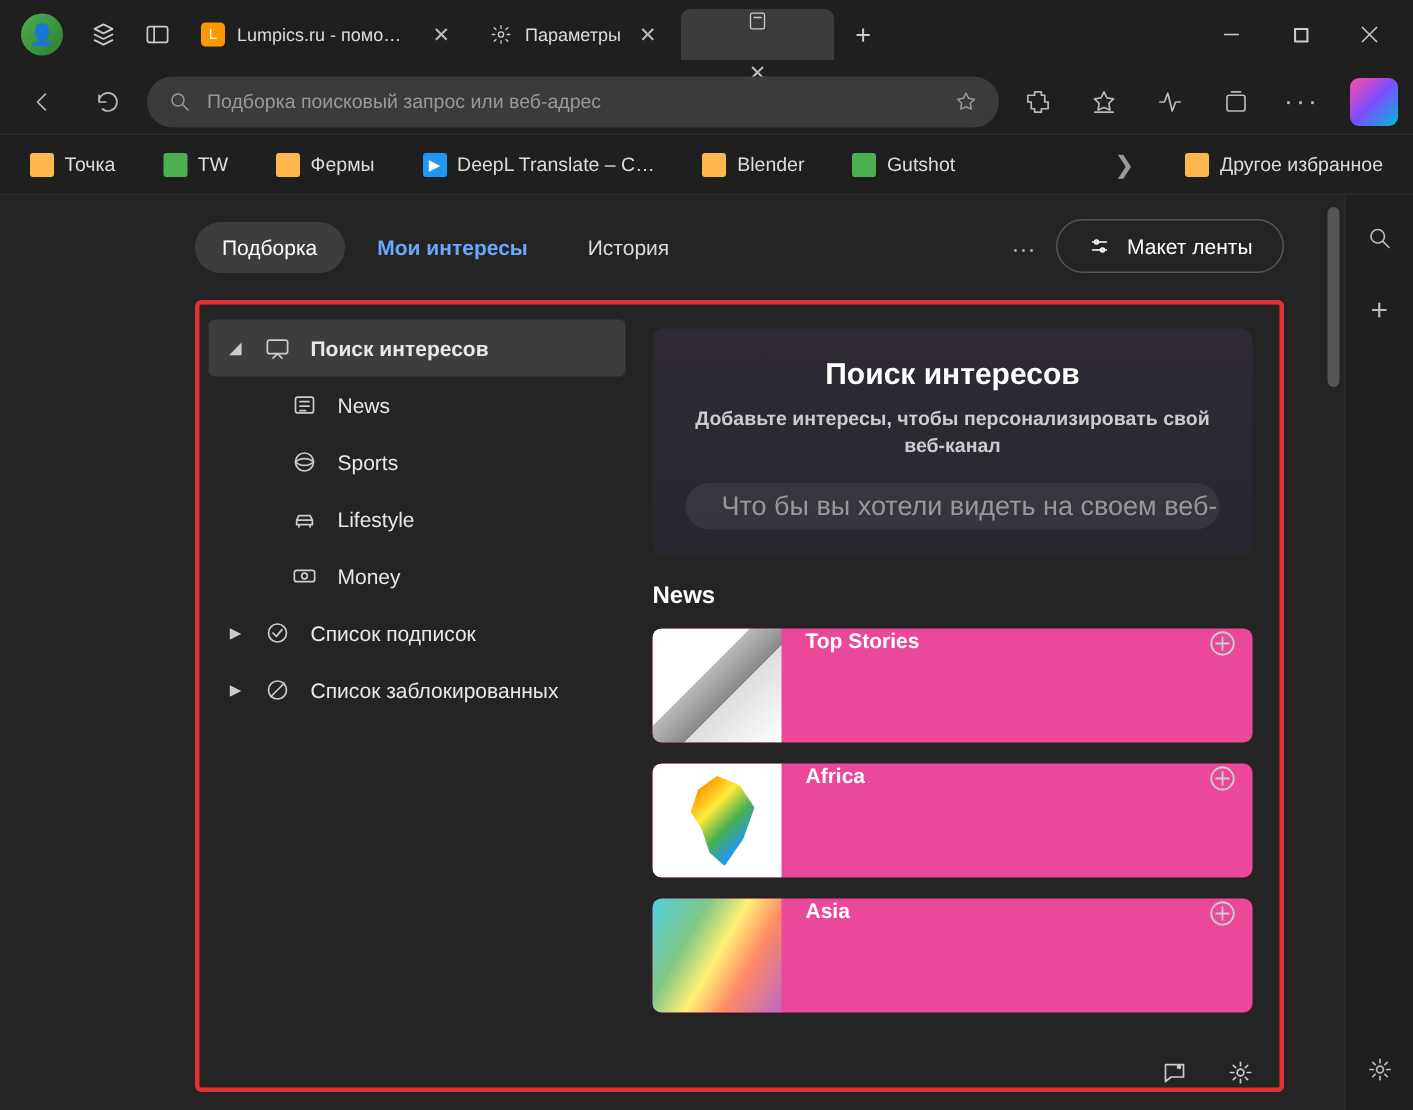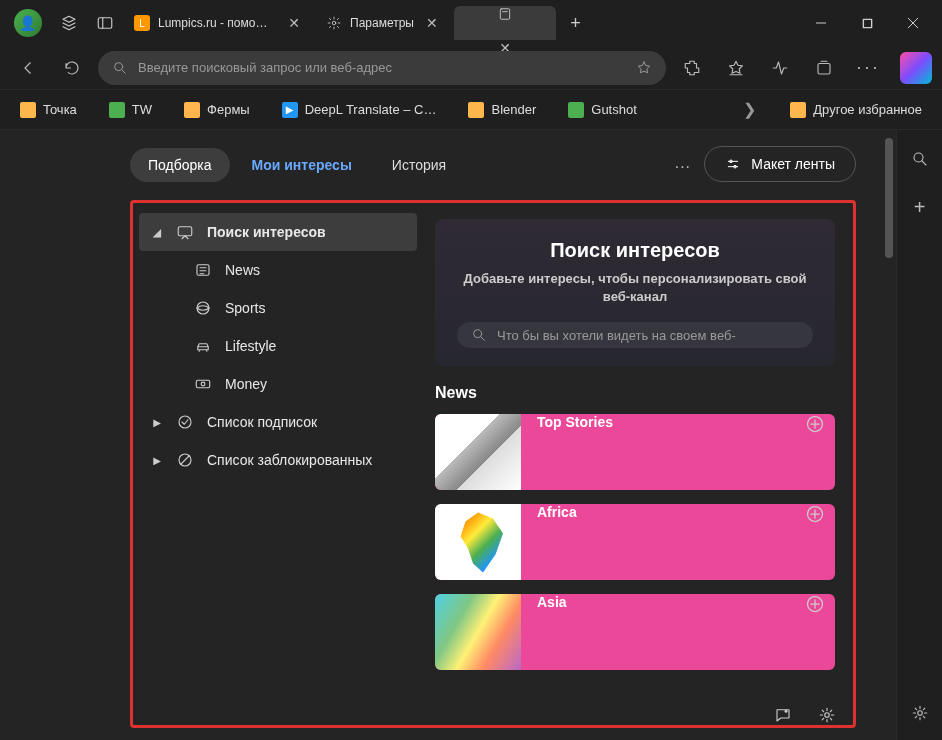--- a/index.html
+++ b/index.html
@@ -63,21 +63,21 @@
 .side-item.active { background: #3d3d3d; font-weight: 600; }
 .side-item.child { padding-left: 54px; }
 .side-icon { width: 20px; height: 20px; color: #ccc; display: inline-flex; align-items: center; justify-content: center; flex-shrink:0;}
 .expand-arrow { width: 12px; display: inline-flex; align-items:center; justify-content:center; color:#ccc; font-size:10px;}
 
 
 .right-panel { flex: 1; padding: 16px 18px 0 12px; overflow: hidden; }
 .hero { background: linear-gradient(180deg, rgba(80,60,100,0.25), rgba(40,40,50,0.8)); border-radius: 8px; padding: 20px 22px 18px; text-align: center; margin-bottom: 18px; }
 .hero h2 { color: #fff; font-size: 20px; font-weight: 700; margin-bottom: 8px; }
 .hero p { color: #ccc; font-size: 13px; line-height: 1.4; margin-bottom: 16px; font-weight: bold; }
-.hero-search { background: rgba(60,60,70,0.7); border-radius: 16px; padding: 5px 14px; display: flex; align-items: center; gap: 10px; color: #999; font-size: 13px; text-align: left; cursor: text; overflow:hidden;white-space:nowrap;}
+.hero-search { background: rgba(60,60,70,0.7); border-radius: 16px; padding: 5px 14px; display: flex; align-items: center; gap: 10px; color: #999; font-size: 18px; text-align: left; cursor: text; overflow:hidden;white-space:nowrap;}
 .section-title { color: #fff; font-size: 16px; font-weight: 700; margin-bottom: 12px; }
 .card { display: flex; align-items: flex-start; background: #ec4899; border-radius: 6px; margin-bottom: 14px; height: 76px; overflow: hidden; cursor: pointer; }
 .card-thumb { width: 86px; height: 76px; flex-shrink: 0; }
 .card-title { flex: 1; color: #fff; font-weight: 700; font-size: 14px; padding: 0 16px; }
 .card-add { width: 40px; color: #ccc; font-size: 20px; display:flex;align-items:center;justify-content:center;}
 
 
 .thumb-news { background: linear-gradient(135deg,#fff 0%,#fff 40%,#bbb 40%,#888 60%,#ddd 60%,#fff 100%); }
 .thumb-africa { background: #fff; position:relative; }
 .thumb-africa::after{content:"";position:absolute;inset:8px 18px 8px 18px;background:linear-gradient(135deg,#ff4081,#ff9800,#ffeb3b,#4caf50,#2196f3,#9c27b0);clip-path:polygon(50% 0%,80% 10%,100% 35%,85% 70%,60% 100%,40% 85%,30% 60%,15% 40%,25% 15%);}
@@ -162,21 +162,21 @@
   <div class="tbar-btn">
       <svg width="18" height="18" viewBox="0 0 24 24">
         <path class="stroke" d="M4 12a8 8 0 1 1 3 6.2M4 12V6m0 6h6"></path>
       </svg>
     </div>
   <div class="addressbar">
     <svg width="16" height="16" viewBox="0 0 24 24">
         <circle class="stroke" cx="10" cy="10" r="6"></circle>
         <path class="stroke" d="M20 20l-5.5-5.5"></path>
       </svg>
-    <span class="placeholder">Введите поисковый запрос или веб-адрес</span>
+    <span class="placeholder">Подборка поисковый запрос или веб-адрес</span>
     <svg width="16" height="16" viewBox="0 0 24 24">
         <path class="stroke" d="M12 3l2.6 5.3 5.9.9-4.2 4.1 1 5.8L12 16.8 6.7 19.1l1-5.8L3.5 9.2l5.9-.9L12 3z"></path>
       </svg>
   </div>
   <div class="tbar-btn">
       <svg width="18" height="18" viewBox="0 0 24 24">
         <path class="stroke" d="M9 3h6v3h3v6h3v6h-6v3H9v-3H6v-6H3V6h6V3z"></path>
       </svg>
     </div>
   <div class="tbar-btn">

